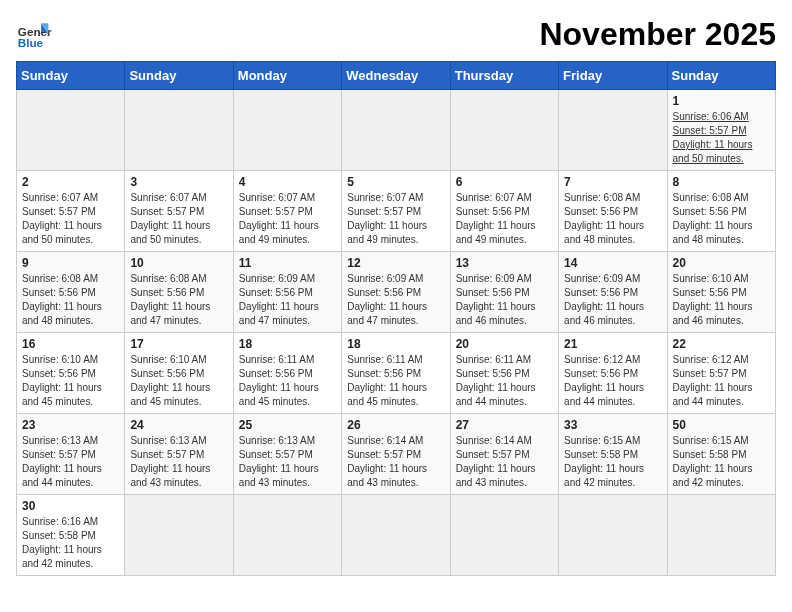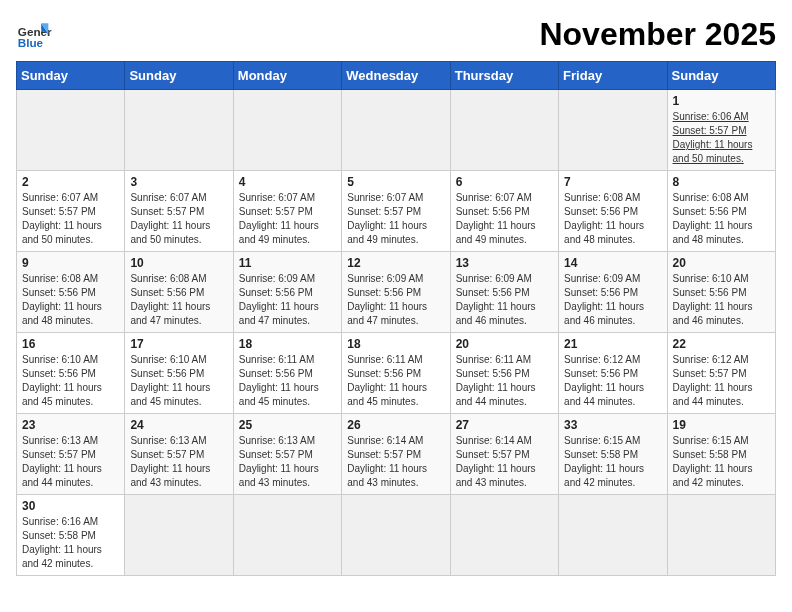--- a/index.html
+++ b/index.html
@@ -318,21 +318,21 @@
 and 43 minutes.</div>
         </td>
         <td>
           <span class="day-number">33</span>
           <div class="day-info" style="white-space: pre-line;">Sunrise: 6:15 AM
 Sunset: 5:58 PM
 Daylight: 11 hours
 and 42 minutes.</div>
         </td>
         <td>
-          <span class="day-number">19</span>
+          <span class="day-number">50</span>
           <div class="day-info" style="white-space: pre-line;">Sunrise: 6:15 AM
 Sunset: 5:58 PM
 Daylight: 11 hours
 and 42 minutes.</div>
         </td>
       </tr>
       <tr>
         <td>
           <span class="day-number">30</span>
           <div class="day-info" style="white-space: pre-line;">Sunrise: 6:16 AM

